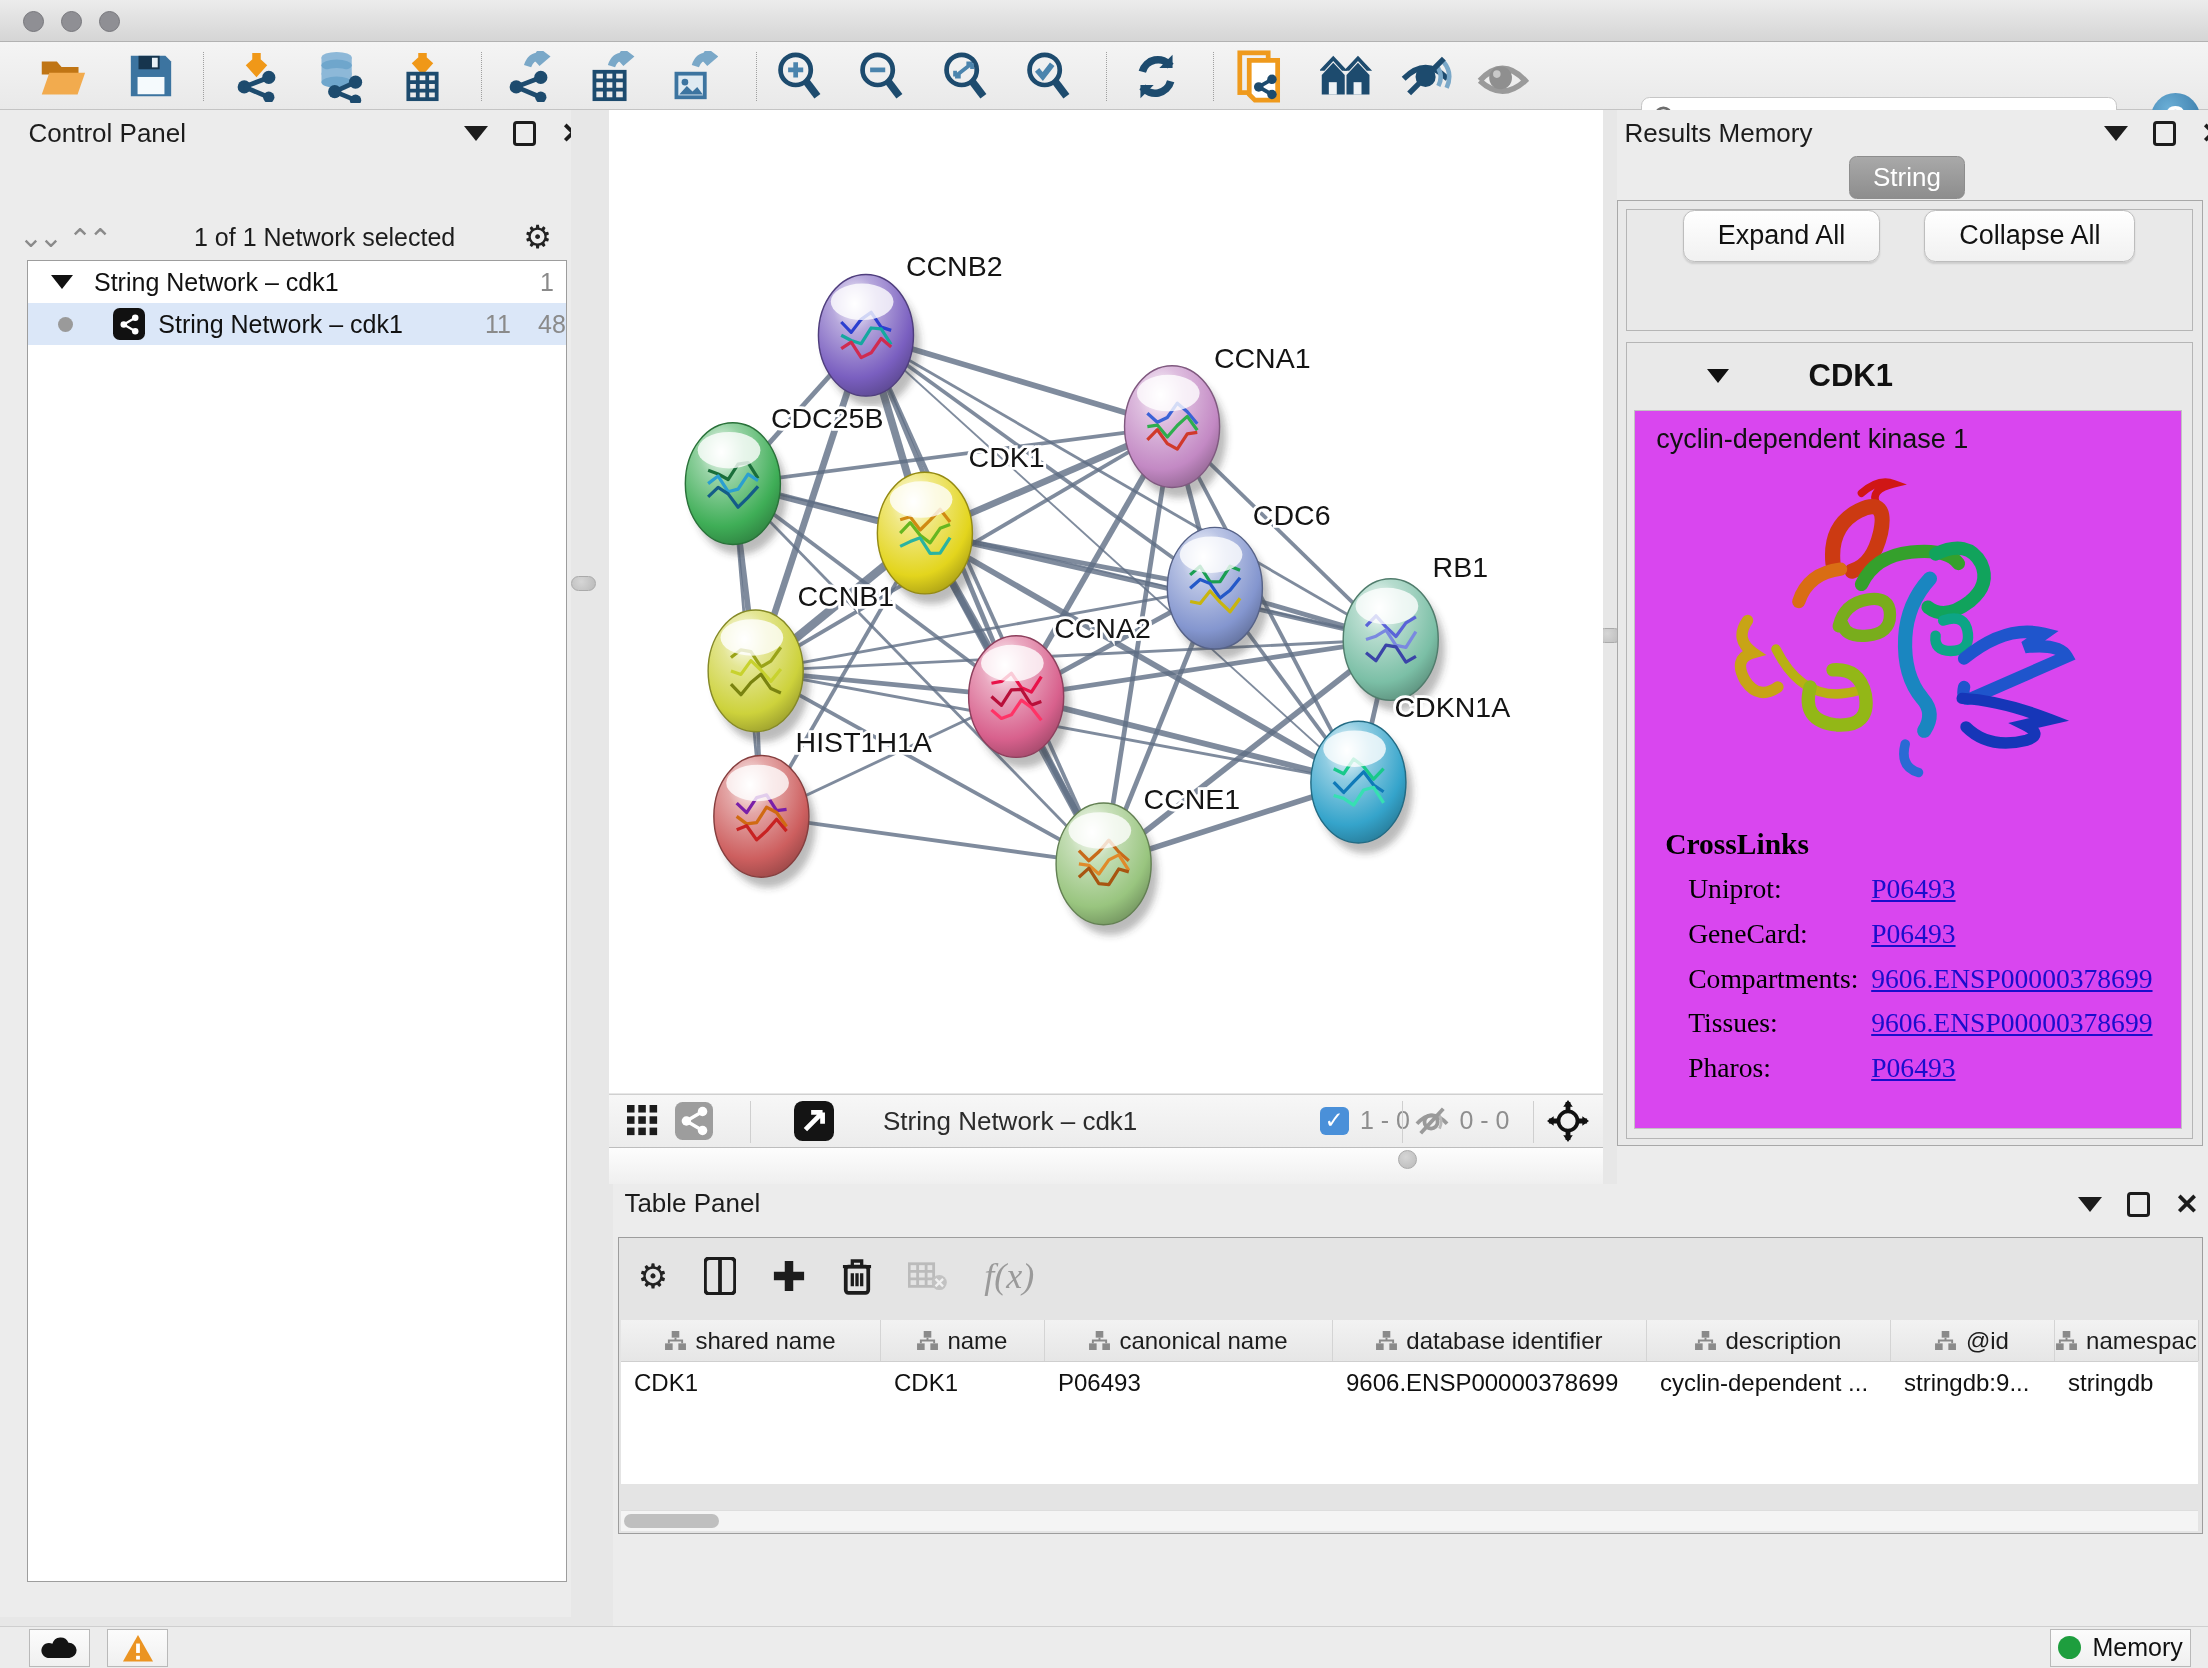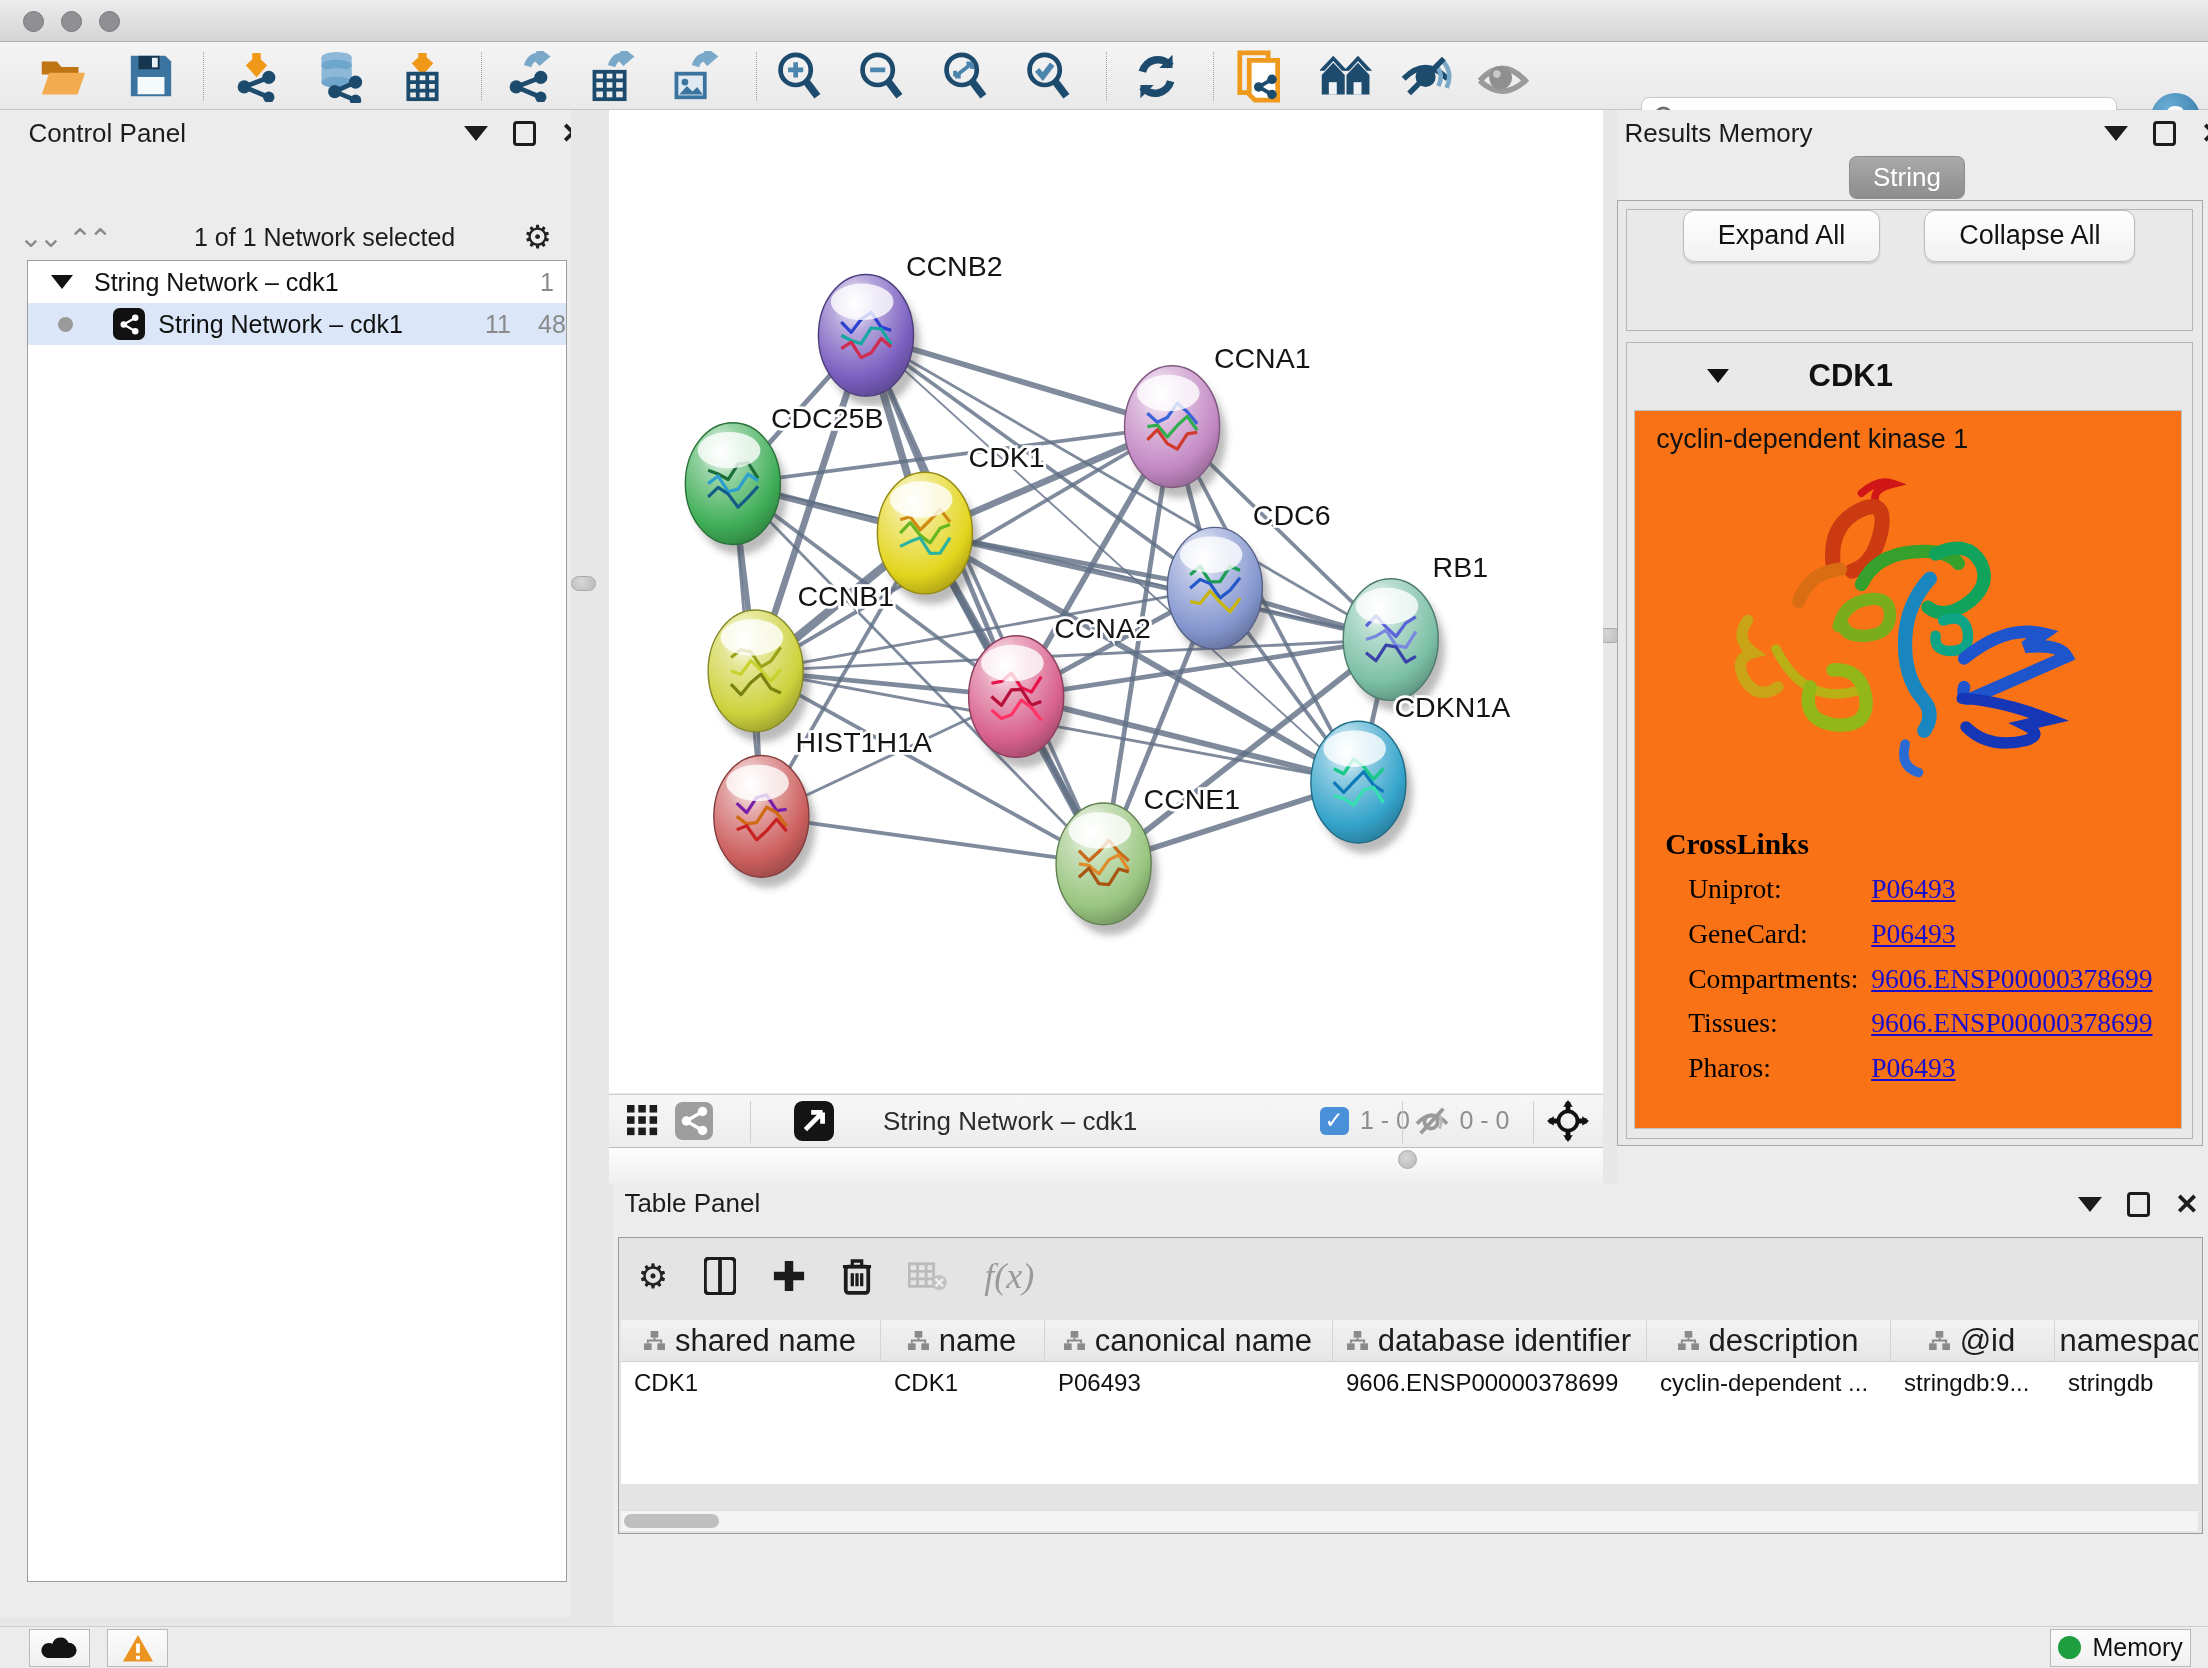--- a/index.html
+++ b/index.html
@@ -79,35 +79,35 @@
   
   .results-panel { position:absolute; left:1617px; top:110px; width:592px; height:1516px; background:#ececec; }
   .rp-box { position:absolute; left:0; top:90px; width:586px; height:946px; border:1.9px solid #a8a8a8; background:#e9e9e9; }
   .rp-btnrow { position:absolute; left:7.6px; top:7.6px; width:567px; height:122px; border:1.9px solid #b5b5b5;
     display:flex; align-items:flex-start; justify-content:center; gap:44px; background:#e9e9e9; }
   .rp-btn { font-size:27px; color:#111; background:linear-gradient(#ffffff,#f1f1f1);
     border:1.9px solid #bdbdbd; border-radius:11.4px; padding:9.5px 34px; box-shadow:0 1.9px 1.9px rgba(0,0,0,.12); }
   .rp-section { position:absolute; left:7.6px; top:141px; width:567px; height:797px; border:1.9px solid #b5b5b5; background:#e9e9e9; }
   .rp-gene-hdr { position:absolute; left:0; top:0; width:100%; height:65px; display:flex; align-items:center; }
   .rp-gene { font-size:31px; font-weight:bold; color:#111; }
-  .rp-inner { position:absolute; left:7.6px; top:67px; width:548px; height:719px; border:1.9px solid #c2c2c2; background:#f97316; }
+  .rp-inner { position:absolute; left:7.6px; top:67px; width:548px; height:719px; border:1.9px solid #c2c2c2; background:#d946ef; }
   .rp-desc { position:absolute; left:21px; top:13.3px; font-size:27px; color:#111; }
   .xl-title { position:absolute; left:30px; top:417px; font-family:"Liberation Serif", serif; font-weight:bold; font-size:29.5px; color:#000; }
   .xl-row { position:absolute; left:53px; font-family:"Liberation Serif", serif; font-size:27.6px; color:#000; }
   .xl-val { position:absolute; left:236px; font-family:"Liberation Serif", serif; font-size:27.6px; }
   .xl-val span { color:#1a0dcc; text-decoration:underline; }
 
   
   .table-panel { position:absolute; left:613px; top:1184px; width:1595px; height:442px; background:#ececec; }
   .tp-inner { position:absolute; left:4.8px; top:53px; width:1585px; height:297px; background:#e4e4e4;
     border:1.9px solid #9d9d9d; }
   .tp-toolbar { position:absolute; left:19px; top:9.5px; height:57px; display:flex; align-items:center; gap:36px; }
   .tp-table { position:absolute; left:1.9px; top:82px; width:1577px; height:164px; background:#fff; }
   .tp-headrow { display:flex; height:42px; background:linear-gradient(#f2f2f2,#e6e6e6); border-bottom:1.9px solid #cfcfcf; }
-  .tp-hcell { display:flex; align-items:center; justify-content:center; gap:9.5px; font-size:31px; color:#1c1c1c;
+  .tp-hcell { display:flex; align-items:center; justify-content:center; gap:9.5px; font-size:24px; color:#1c1c1c;
     border-right:1.9px solid #d4d4d4; overflow:hidden; white-space:nowrap; flex:none; }
   .tp-datarow { display:flex; height:42px; }
   .tp-dcell { font-size:24px; color:#111; padding-left:13.3px; display:flex; align-items:center;
     overflow:hidden; white-space:nowrap; flex:none; }
   .tp-scroll { position:absolute; left:1.9px; top:272px; width:1577px; height:21px; background:#f4f4f4; border-top:1px solid #ddd; }
   .tp-thumb { position:absolute; left:3.8px; top:2.9px; width:95px; height:14.3px; border-radius:7.6px; background:#bfbfbf; }
   .tp-tabs { position:absolute; left:515px; top:377px; }
 
   
   .statusbar { position:absolute; left:0; top:1626px; width:2208px; height:42px; background:#ececec; border-top:1px solid #cfcfcf; }

